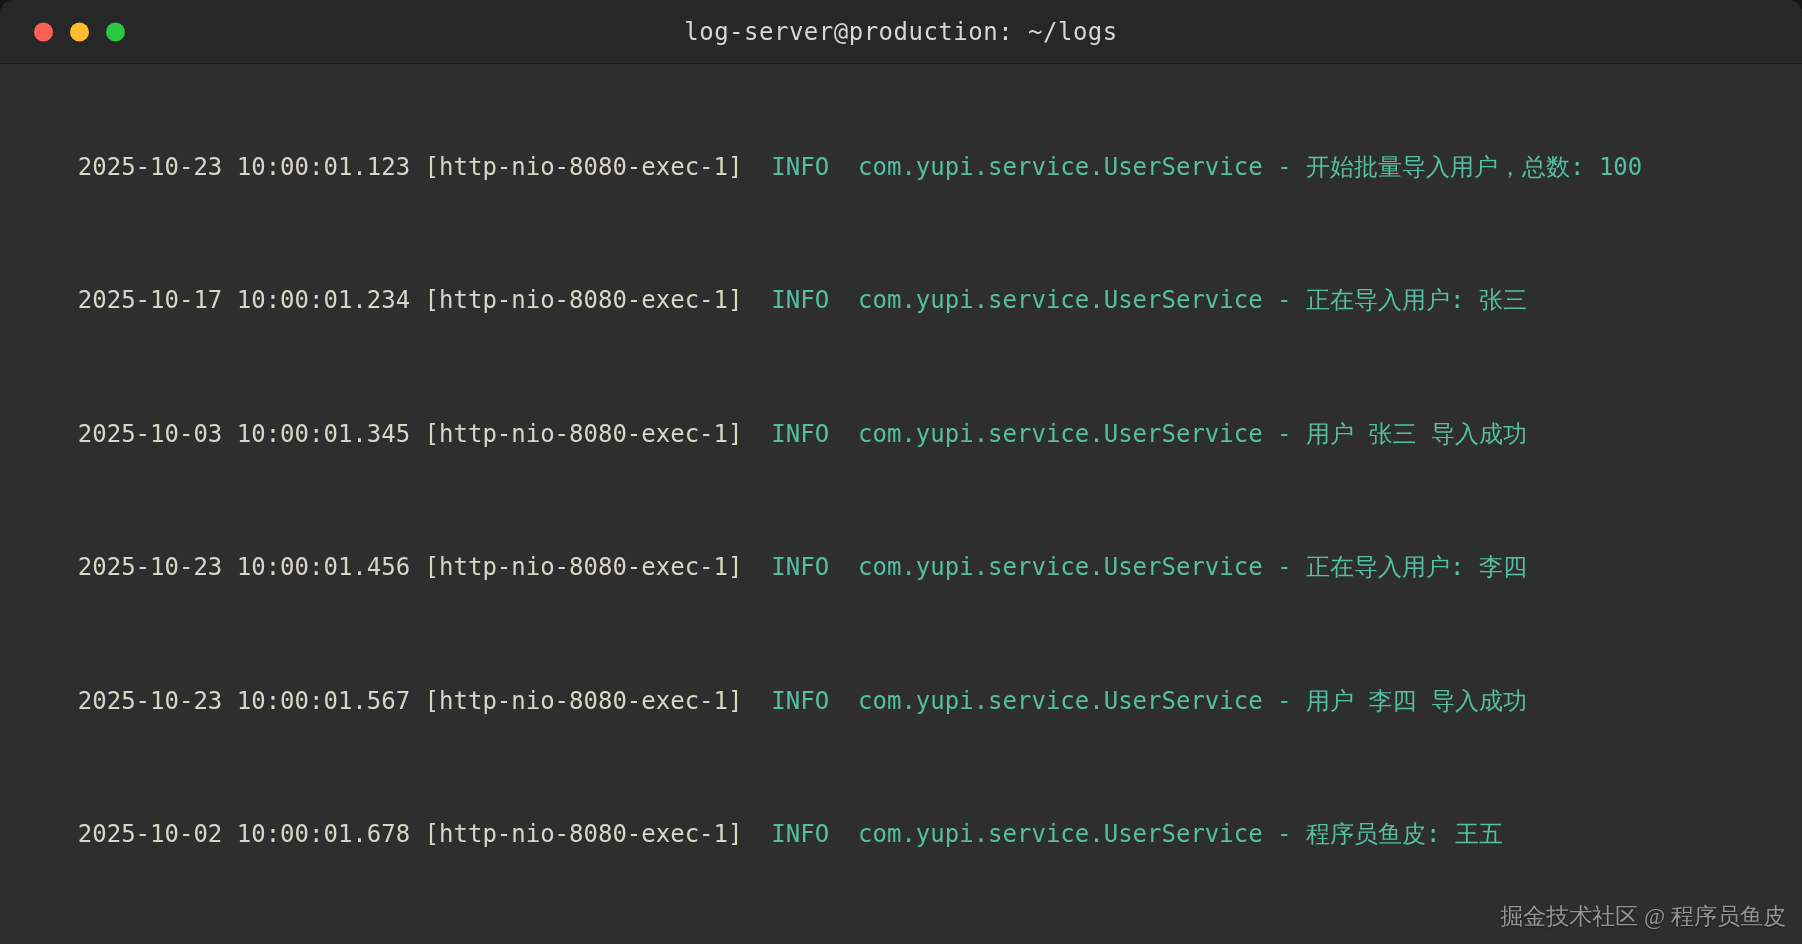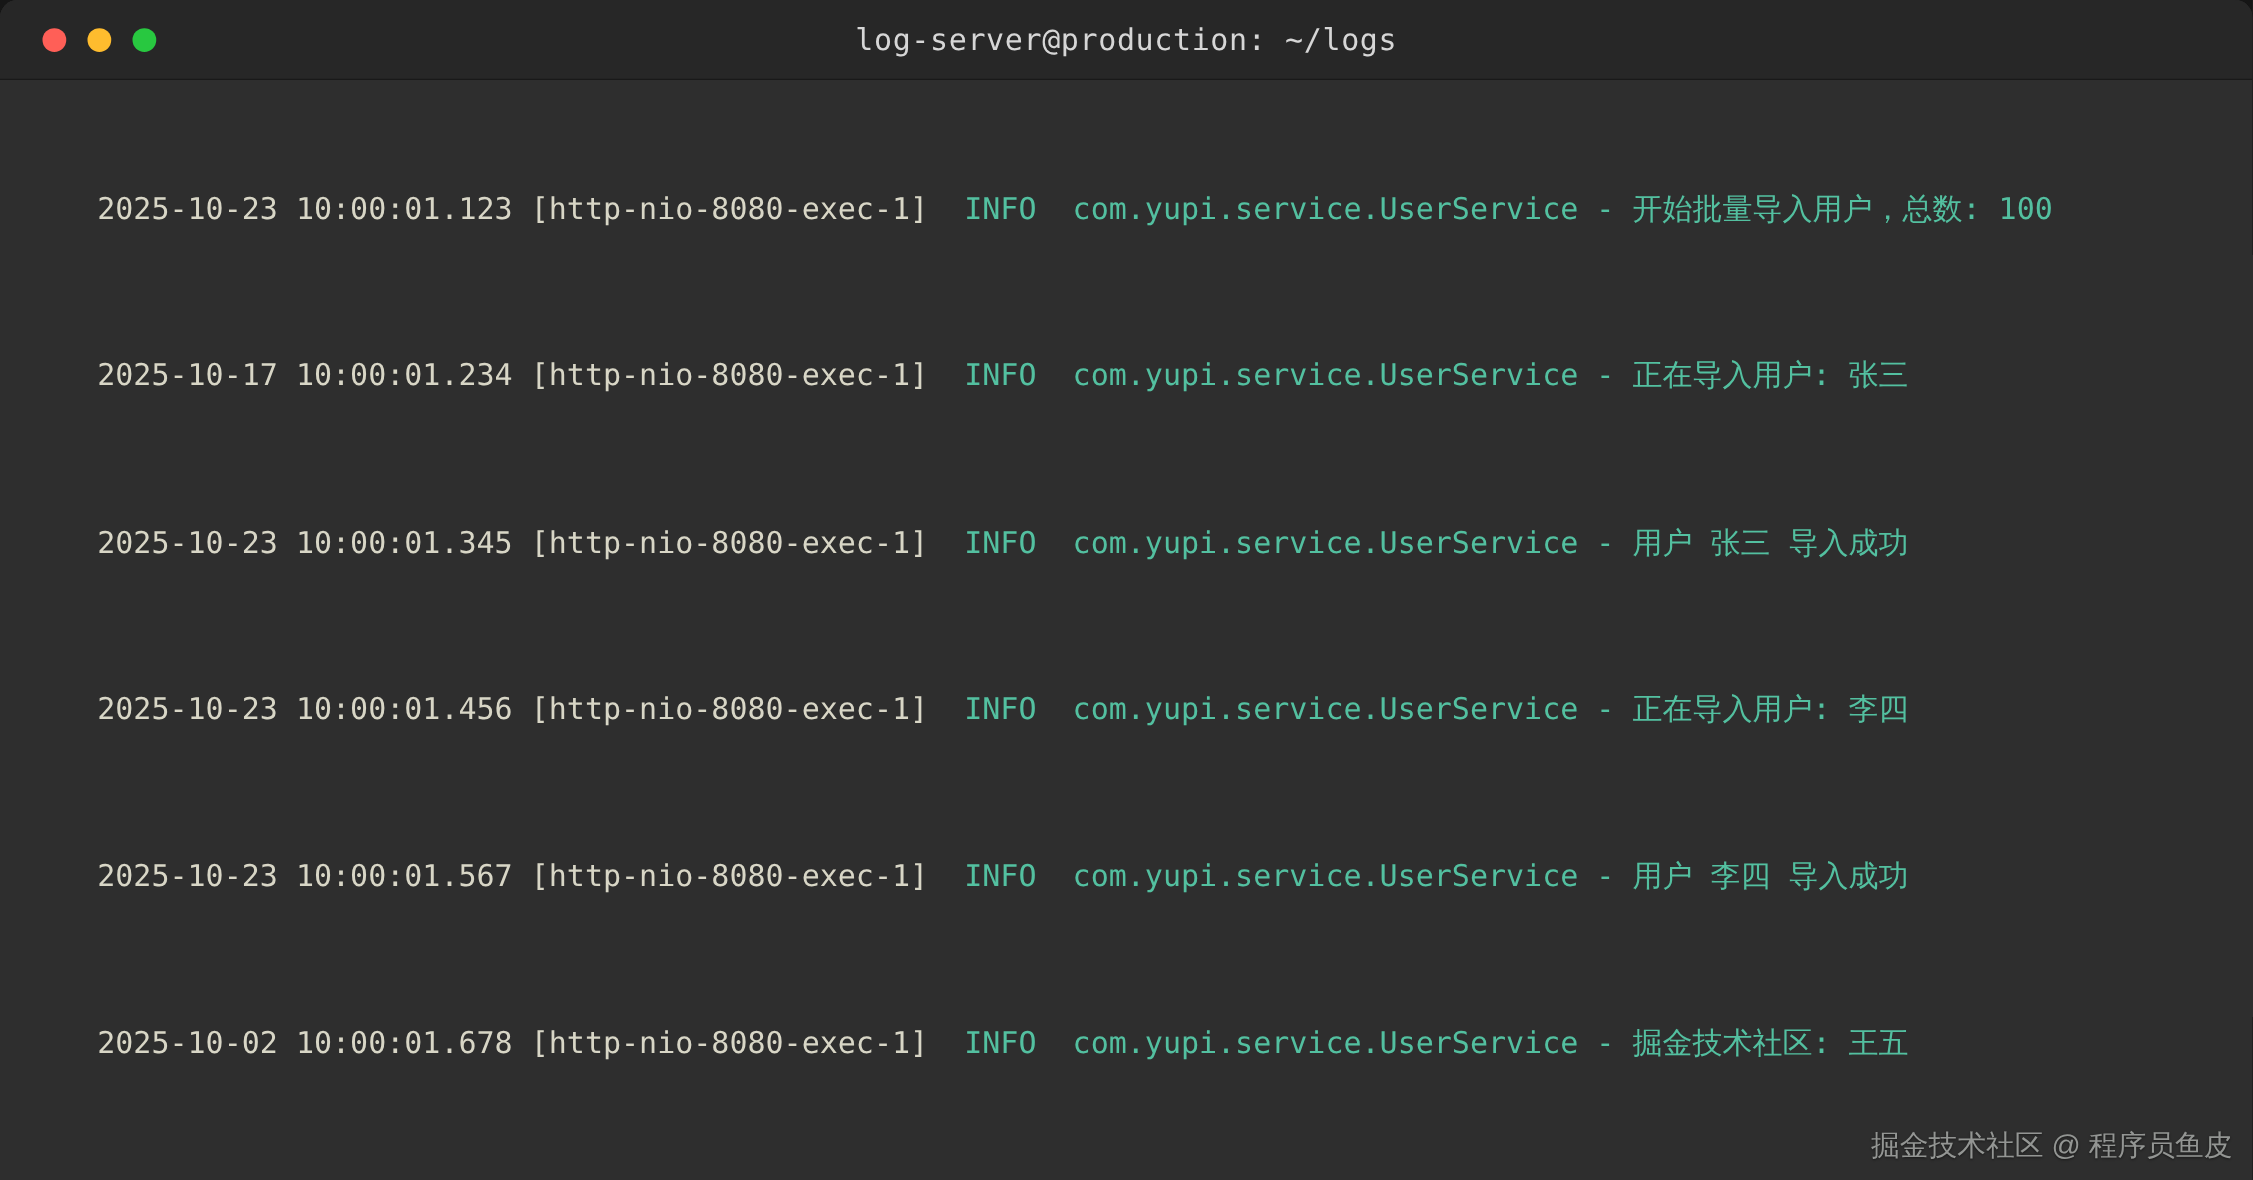--- a/index.html
+++ b/index.html
@@ -59,21 +59,21 @@
   .log-line {
     white-space: pre-wrap;
   }
   .log-meta   { color: var(--fg, #d8d6c6); }
   .log-logger { color: var(--info, #53c0a0); }
   .level-INFO,  .msg-INFO  { color: var(--info, #53c0a0); }
   .watermark {
     position: absolute;
     right: 16px;
     bottom: 12px;
-    font-family: Liberation Sans, sans-serif;
+    font-family: Liberation Serif, serif;
     font-size: 23px;
     color: var(--watermark, #a5a8a5);
     opacity: 0.85;
     text-shadow: 0 1px 2px rgba(0,0,0,0.6);
     pointer-events: none;
   }
 </style>
 </head>
 <body>
 
@@ -88,30 +88,30 @@
   </div>
 
   <div class="log-area">
       <div class="log-line">
     <span class="log-meta">2025-10-23 10:00:01.123 [http-nio-8080-exec-1]  </span><span class="log-level level-INFO">INFO</span><span class="log-logger">  com.yupi.service.UserService</span><span class="log-message msg-INFO"> - 开始批量导入用户，总数: 100</span>
   </div>
       <div class="log-line">
     <span class="log-meta">2025-10-17 10:00:01.234 [http-nio-8080-exec-1]  </span><span class="log-level level-INFO">INFO</span><span class="log-logger">  com.yupi.service.UserService</span><span class="log-message msg-INFO"> - 正在导入用户: 张三</span>
   </div>
       <div class="log-line">
-    <span class="log-meta">2025-10-23 10:00:01.345 [http-nio-8080-exec-1]  </span><span class="log-level level-INFO">INFO</span><span class="log-logger">  com.yupi.service.UserService</span><span class="log-message msg-INFO"> - 用户 张三 导入成功</span>
+    <span class="log-meta">2025-10-03 10:00:01.345 [http-nio-8080-exec-1]  </span><span class="log-level level-INFO">INFO</span><span class="log-logger">  com.yupi.service.UserService</span><span class="log-message msg-INFO"> - 用户 张三 导入成功</span>
   </div>
       <div class="log-line">
     <span class="log-meta">2025-10-23 10:00:01.456 [http-nio-8080-exec-1]  </span><span class="log-level level-INFO">INFO</span><span class="log-logger">  com.yupi.service.UserService</span><span class="log-message msg-INFO"> - 正在导入用户: 李四</span>
   </div>
       <div class="log-line">
     <span class="log-meta">2025-10-23 10:00:01.567 [http-nio-8080-exec-1]  </span><span class="log-level level-INFO">INFO</span><span class="log-logger">  com.yupi.service.UserService</span><span class="log-message msg-INFO"> - 用户 李四 导入成功</span>
   </div>
       <div class="log-line">
-    <span class="log-meta">2025-10-02 10:00:01.678 [http-nio-8080-exec-1]  </span><span class="log-level level-INFO">INFO</span><span class="log-logger">  com.yupi.service.UserService</span><span class="log-message msg-INFO"> - 掘金技术社区: 王五</span>
+    <span class="log-meta">2025-10-02 10:00:01.678 [http-nio-8080-exec-1]  </span><span class="log-level level-INFO">INFO</span><span class="log-logger">  com.yupi.service.UserService</span><span class="log-message msg-INFO"> - 程序员鱼皮: 王五</span>
   </div>
       <div class="log-line">
     
   </div>
     </div>
 
   <div class="watermark">掘金技术社区 @ 程序员鱼皮</div>
 </div>
 
 </body></html>

